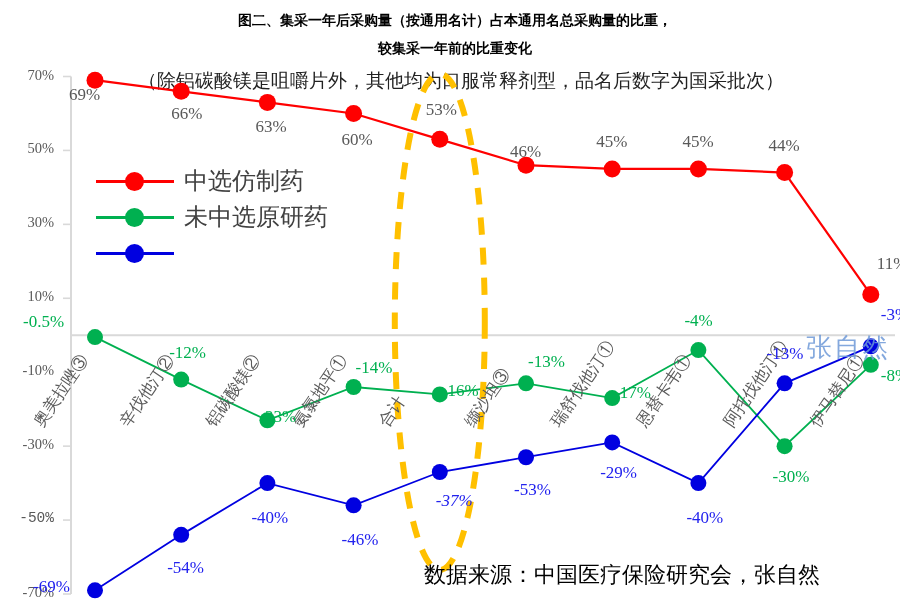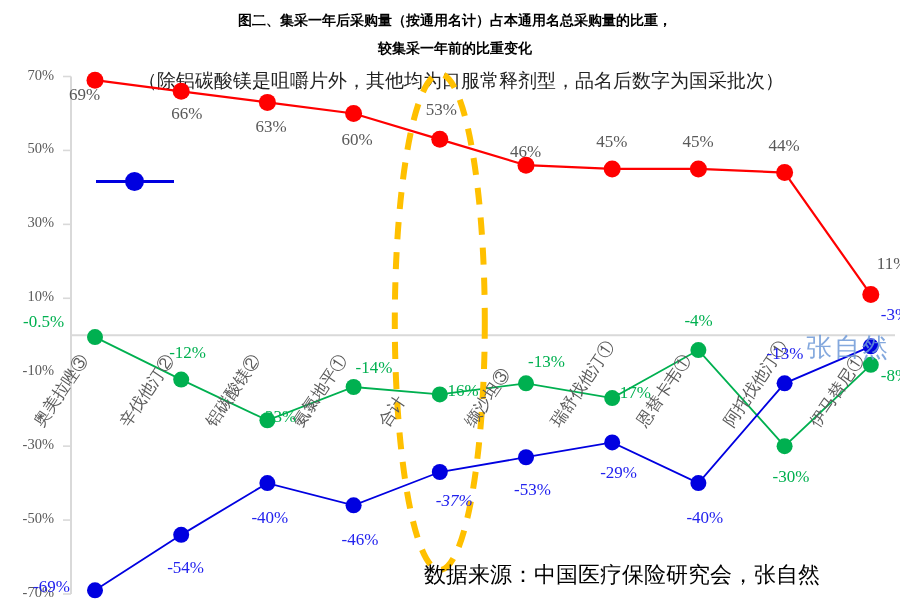--- a/index.html
+++ b/index.html
@@ -130,21 +130,21 @@
         <ellipse cx="439.8" cy="322" rx="45" ry="248" fill="none" stroke="#ffc000" stroke-width="6" stroke-dasharray="17 13" stroke-linecap="butt"></ellipse>
       </g>
     </svg>
     <div id="ytick-layer">
         <div class="ytick" style="left: 2px; top: 66.5px;">70%</div>
         <div class="ytick" style="left: 2px; top: 140.429px;">50%</div>
         <div class="ytick" style="left: 2px; top: 214.357px;">30%</div>
         <div class="ytick" style="left: 2px; top: 288.286px;">10%</div>
         <div class="ytick" style="left: 2px; top: 362.214px;">-10%</div>
         <div class="ytick" style="left: 2px; top: 436.143px;">-30%</div>
-        <div class="ytick" style="left: 2px; top: 510.071px;">-50%</div>
+        <div class="ytick" style="left: 2px; top: 510.071px; font-family: Liberation Mono, monospace;">-50%</div>
         <div class="ytick" style="left: 2px; top: 584px;">-70%</div>
       </div>
     <div id="cat-layer">
         <div class="catlabel" style="left: 29px; top: 419.25px;">奥美拉唑③</div>
         <div class="catlabel" style="left: 115.2px; top: 419.25px;">辛伐他汀②</div>
         <div class="catlabel" style="left: 201.4px; top: 419.25px;">铝碳酸镁②</div>
         <div class="catlabel" style="left: 287.6px; top: 419.25px;">氨氯地平①</div>
         <div class="catlabel" style="left: 373.8px; top: 419.25px;">合计</div>
         <div class="catlabel" style="left: 460px; top: 419.25px;">缬沙坦③</div>
         <div class="catlabel" style="left: 546.2px; top: 419.25px;">瑞舒伐他汀①</div>
@@ -182,20 +182,34 @@
         <div class="dlabel dl-blue" style="left: 600.2px; top: 463.446px;">-29%</div>
         <div class="dlabel dl-blue" style="left: 686.4px; top: 508.107px;">-40%</div>
         <div class="dlabel dl-blue" style="left: 766.6px; top: 344.304px;">-13%</div>
         <div class="dlabel dl-blue" style="left: 880.8px; top: 305.339px;">-3%</div>
       </div>
   </div>
 
   <div class="legend">
     <div class="legrow">
       <span class="legline">
+          <i style="background: rgb(255, 0, 0);"></i>
+          <b style="background: rgb(255, 0, 0);"></b>
+        </span>
+      <span class="legtext">中选仿制药</span>
+    </div>
+    <div class="legrow">
+      <span class="legline">
+          <i style="background: rgb(0, 176, 80);"></i>
+          <b style="background: rgb(0, 176, 80);"></b>
+        </span>
+      <span class="legtext">未中选原研药</span>
+    </div>
+    <div class="legrow">
+      <span class="legline">
           <i style="background: rgb(0, 0, 224);"></i>
           <b style="background: rgb(0, 0, 224);"></b>
         </span>
     </div>
   </div>
 
   <div class="source">数据来源：中国医疗保险研究会，张自然</div>
   <div class="watermark">张自然</div>
 
 </div>

